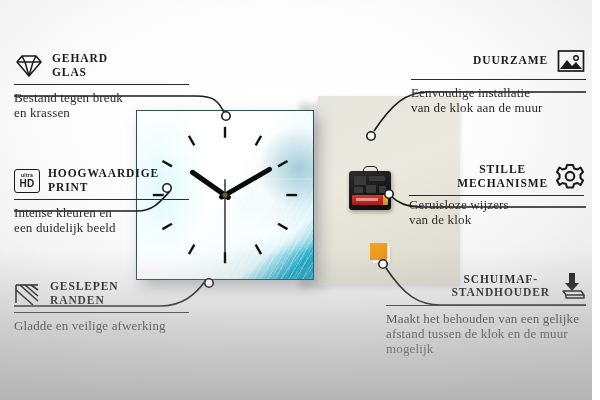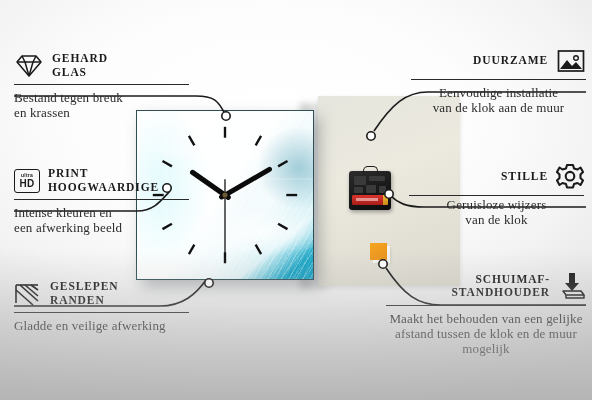--- a/index.html
+++ b/index.html
@@ -33,22 +33,22 @@
   .feat-desc{
     font-size:13px;color:#2b2b2b;line-height:15px;letter-spacing:.15px;
     white-space:pre-line;
   }
   .rule{height:1px;background:#2a2a2a;}
 
   .left .feat-head{justify-content:flex-start;}
   .left .feat-title{text-align:left;}
   .left .feat-desc{text-align:left;}
   .right .feat-head{justify-content:flex-end;flex-direction:row;}
-  .right .feat-title{text-align:right;}
-  .right .feat-desc{text-align:center;}
+  .right .feat-title{text-align:center;}
+  .right .feat-desc{text-align:left;}
 
   .icon{flex:0 0 auto;display:block;}
 
   
   .hdbadge{
     width:26px;height:24px;border:1.6px solid #1a1a1a;border-radius:3px;
     display:flex;flex-direction:column;align-items:center;justify-content:center;
     box-sizing:border-box;line-height:1;
   }
   .hdbadge .u{font-family:"Liberation Sans",sans-serif;font-size:5px;font-weight:bold;letter-spacing:.2px;color:#1a1a1a;}
@@ -233,27 +233,27 @@
 en krassen</div>
   </div>
 
   <div class="feature left" style="left:14px;top:167px;width:175px;">
     <div class="feat-head">
       <div class="hdbadge">
         <span class="u">ultra</span>
         <span class="h">HD</span>
       </div>
       <div>
+        <div class="feat-title">HOOGWAARDIGE</div>
         <div class="feat-title">PRINT</div>
-        <div class="feat-title">HOOGWAARDIGE</div>
       </div>
     </div>
     <div class="rule" style="width:175px;margin-top:5px;"></div>
     <div class="feat-desc" style="margin-top:5px;">Intense kleuren en
-een afwerking beeld</div>
+een duidelijk beeld</div>
   </div>
 
   <div class="feature left" style="left:14px;top:280px;width:175px;">
     <div class="feat-head">
       <svg class="icon" width="28" height="26" viewBox="0 0 28 26">
         <g stroke="#1a1a1a" stroke-width="1.6" fill="none">
           <path d="M2,4 L24,4"></path>
             <path d="M2,4 L2,22"></path>
           <path d="M2,9 L19,24"></path>
             <path d="M6,4 L24,20"></path>
@@ -283,20 +283,21 @@
     </div>
     <div class="rule" style="width:175px;margin-top:5px;"></div>
     <div class="feat-desc" style="margin-top:5px;">Eenvoudige installatie
 van de klok aan de muur</div>
   </div>
 
   <div class="feature right" style="left:409px;top:163px;width:175px;">
     <div class="feat-head">
       <div>
         <div class="feat-title">STILLE</div>
+        <div class="feat-title">MECHANISME</div>
       </div>
       <svg class="icon" width="28" height="27" viewBox="0 0 28 27">
         <g fill="none" stroke="#1a1a1a" stroke-width="2.1" stroke-linejoin="round">
           <path d="M11,2 L17,2 L18,5.5 L21.5,6.5 L24.5,4.5 L27,9 L24.5,11.5 L24.5,15 L27,17.5 L24.5,22 L21.5,20 L18,21 L17,24.5 L11,24.5 L10,21 L6.5,20 L3.5,22 L1,17.5 L3.5,15 L3.5,11.5 L1,9 L3.5,4.5 L6.5,6.5 L10,5.5 Z"></path>
           <circle cx="14" cy="13.2" r="4.3"></circle>
         </g>
       </svg>
     </div>
     <div class="rule" style="width:175px;margin-top:5px;"></div>
     <div class="feat-desc" style="margin-top:1px;">Geruisloze wijzers

